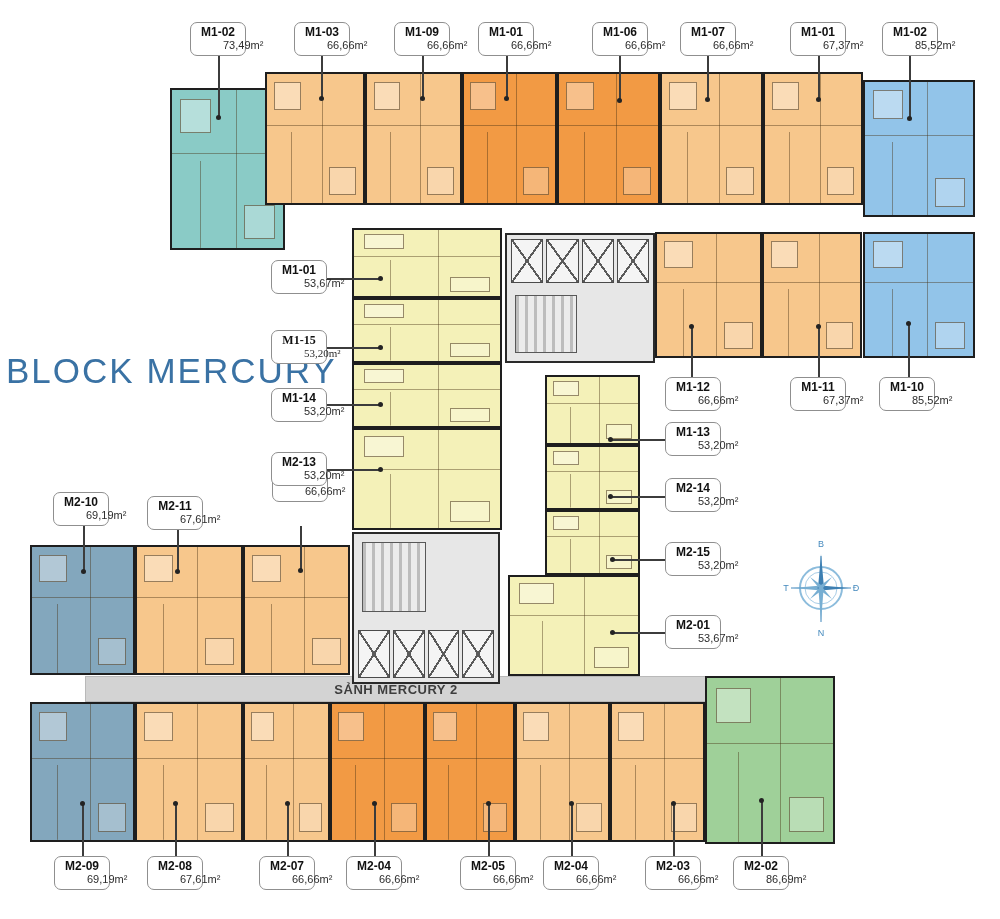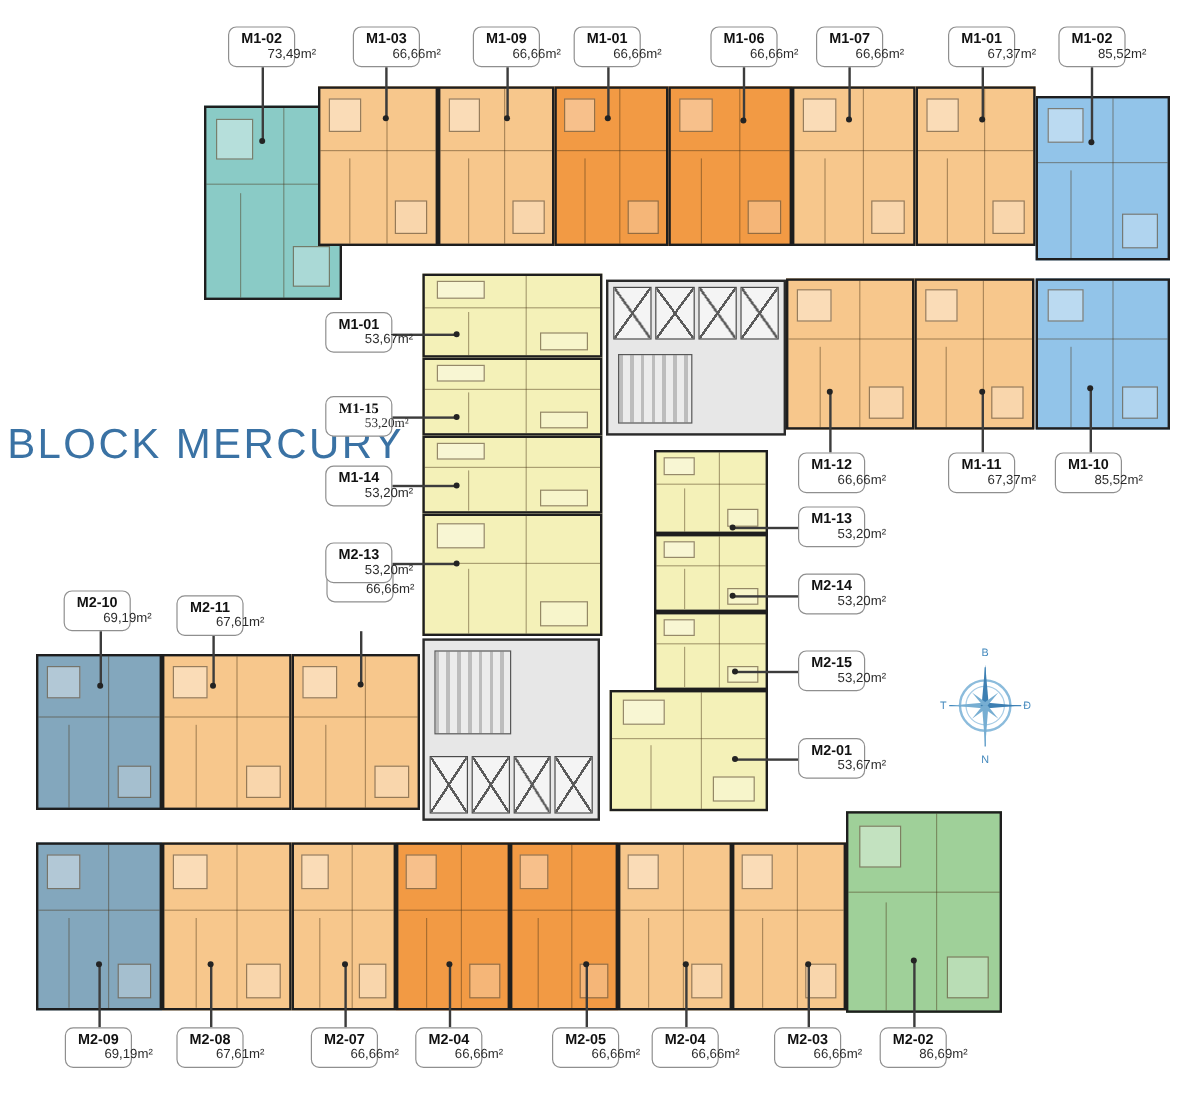--- a/index.html
+++ b/index.html
@@ -71,20 +71,23 @@
   #compass{position:absolute;left:783px;top:536px;z-index:4;}
   #compass text{font-family:"Liberation Sans",sans-serif;font-size:9px;fill:#4489bd;}
 </style>
 </head>
 <body>
 
 <div id="plan">
 
   <h1 id="title">BLOCK MERCURY</h1>
 
+  <div class="corridor" id="corridor-2" style="left:85px;top:676px;width:622px;height:26px;">
+    <span>SẢNH MERCURY 2</span>
+  </div>
 
   <div class="core" style="left:505px;top:233px;width:150px;height:130px;">
     <div class="lifts" style="left:4px;top:4px;right:4px;height:44px;">
       <div class="lift"></div>
       <div class="lift"></div>
       <div class="lift"></div>
       <div class="lift"></div>
     </div>
     <div class="stairs" style="left:8px;bottom:8px;width:62px;height:58px;"></div>
   </div>

